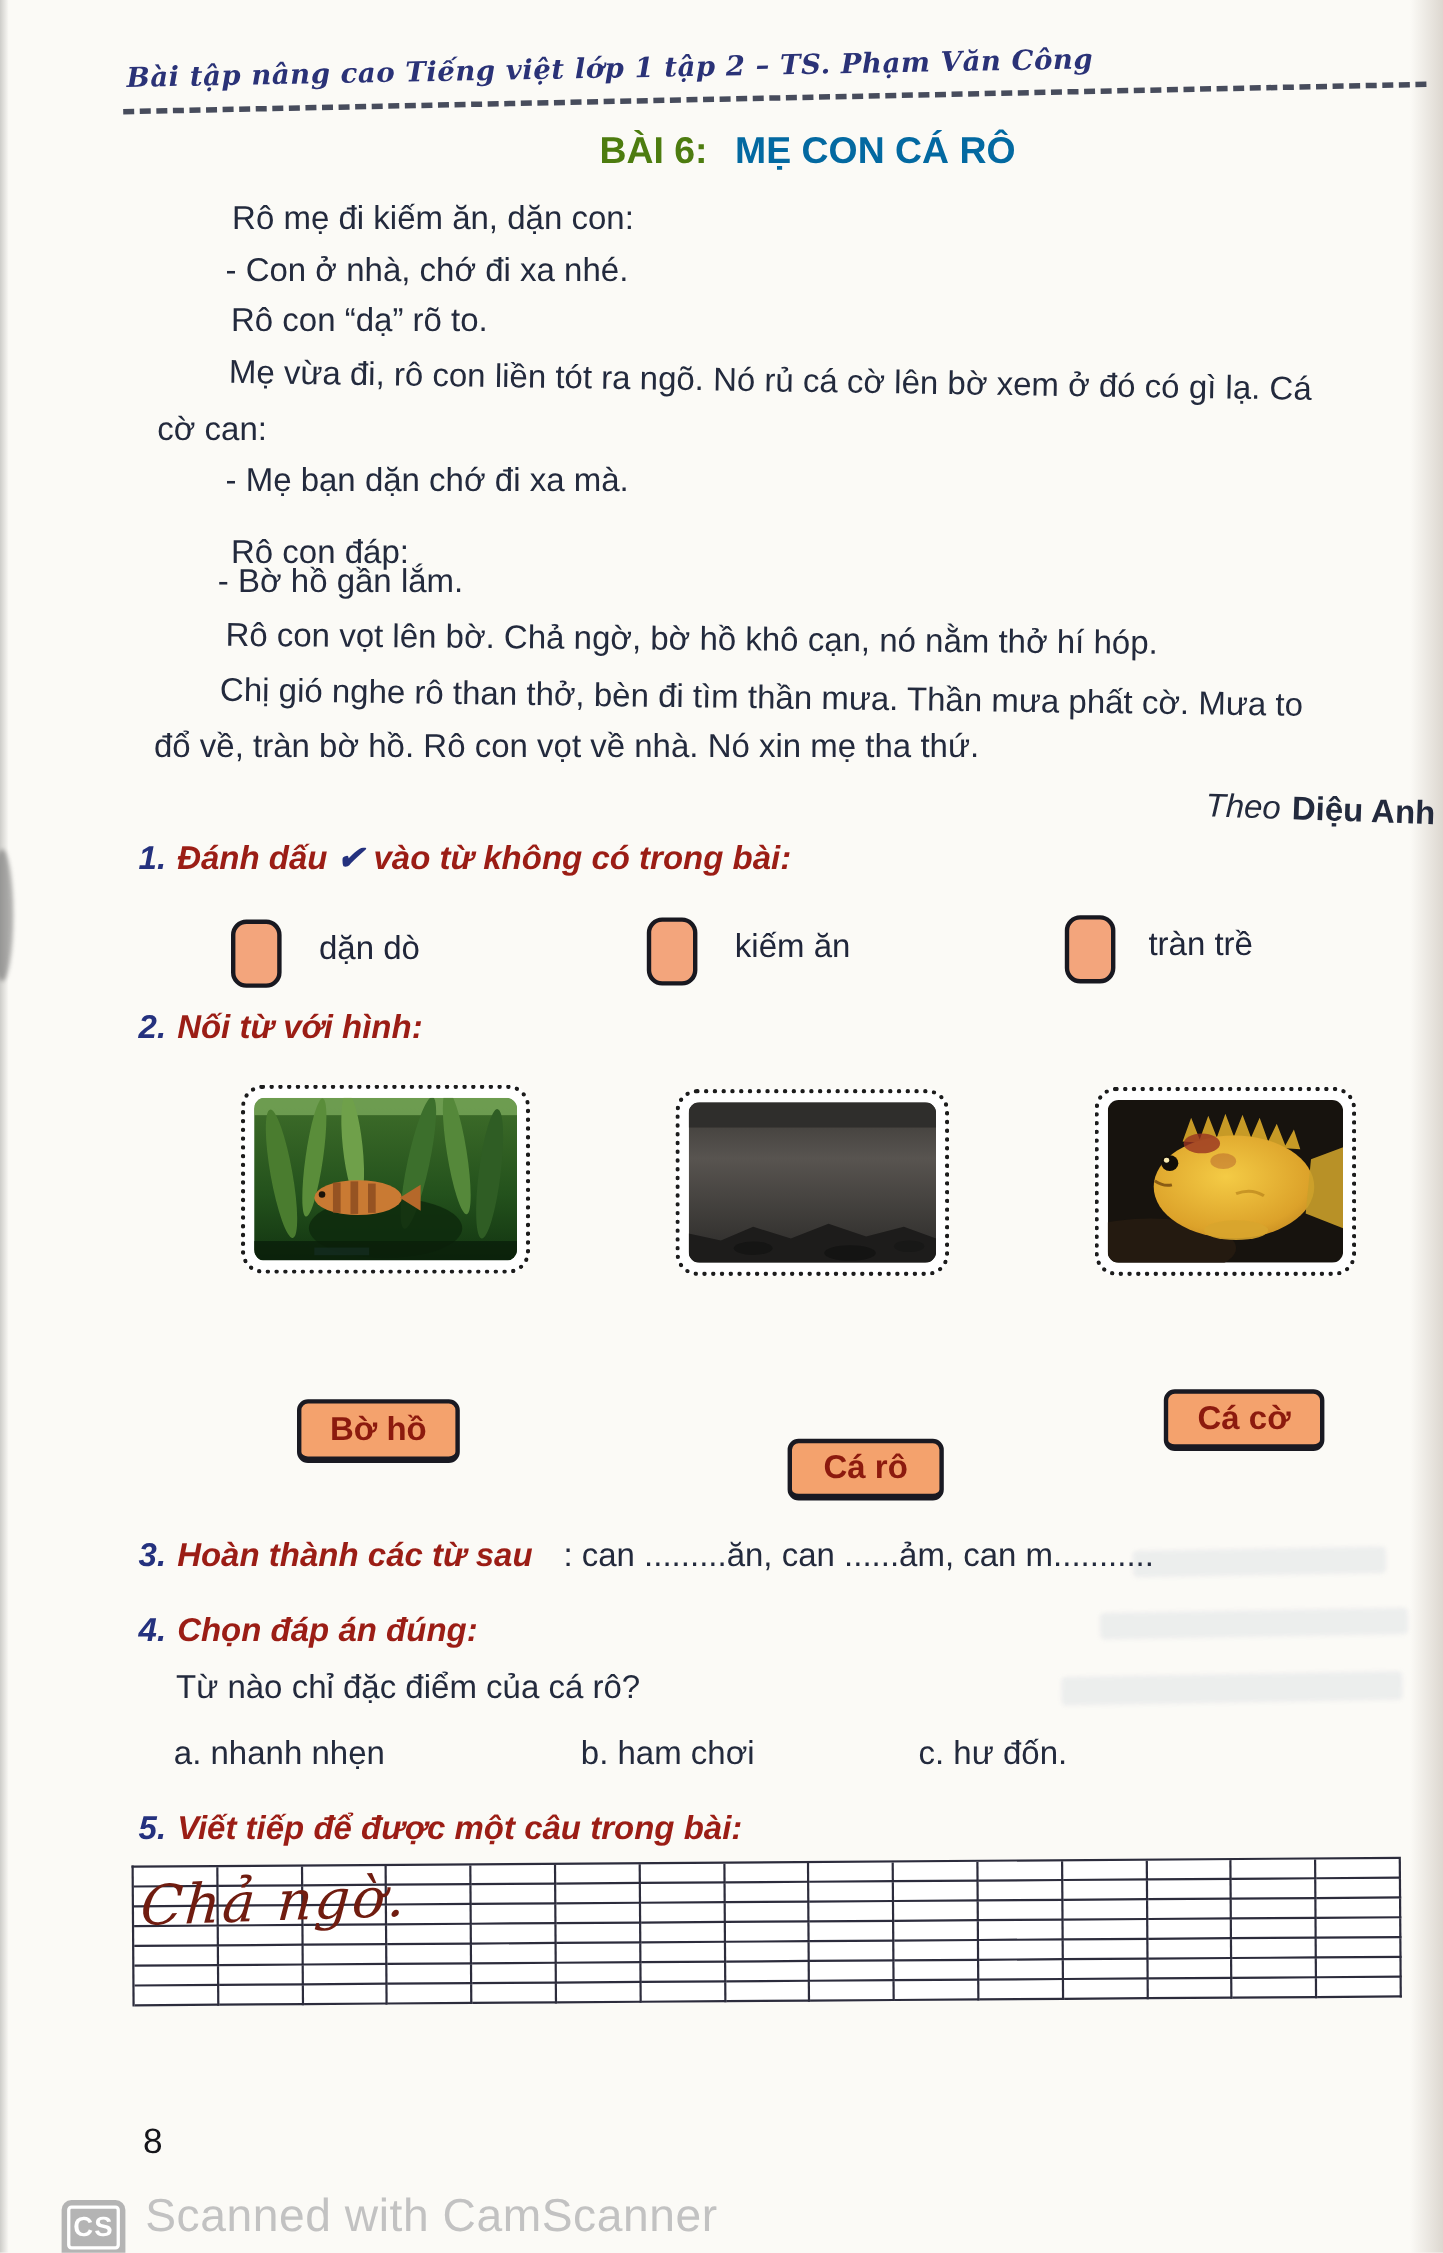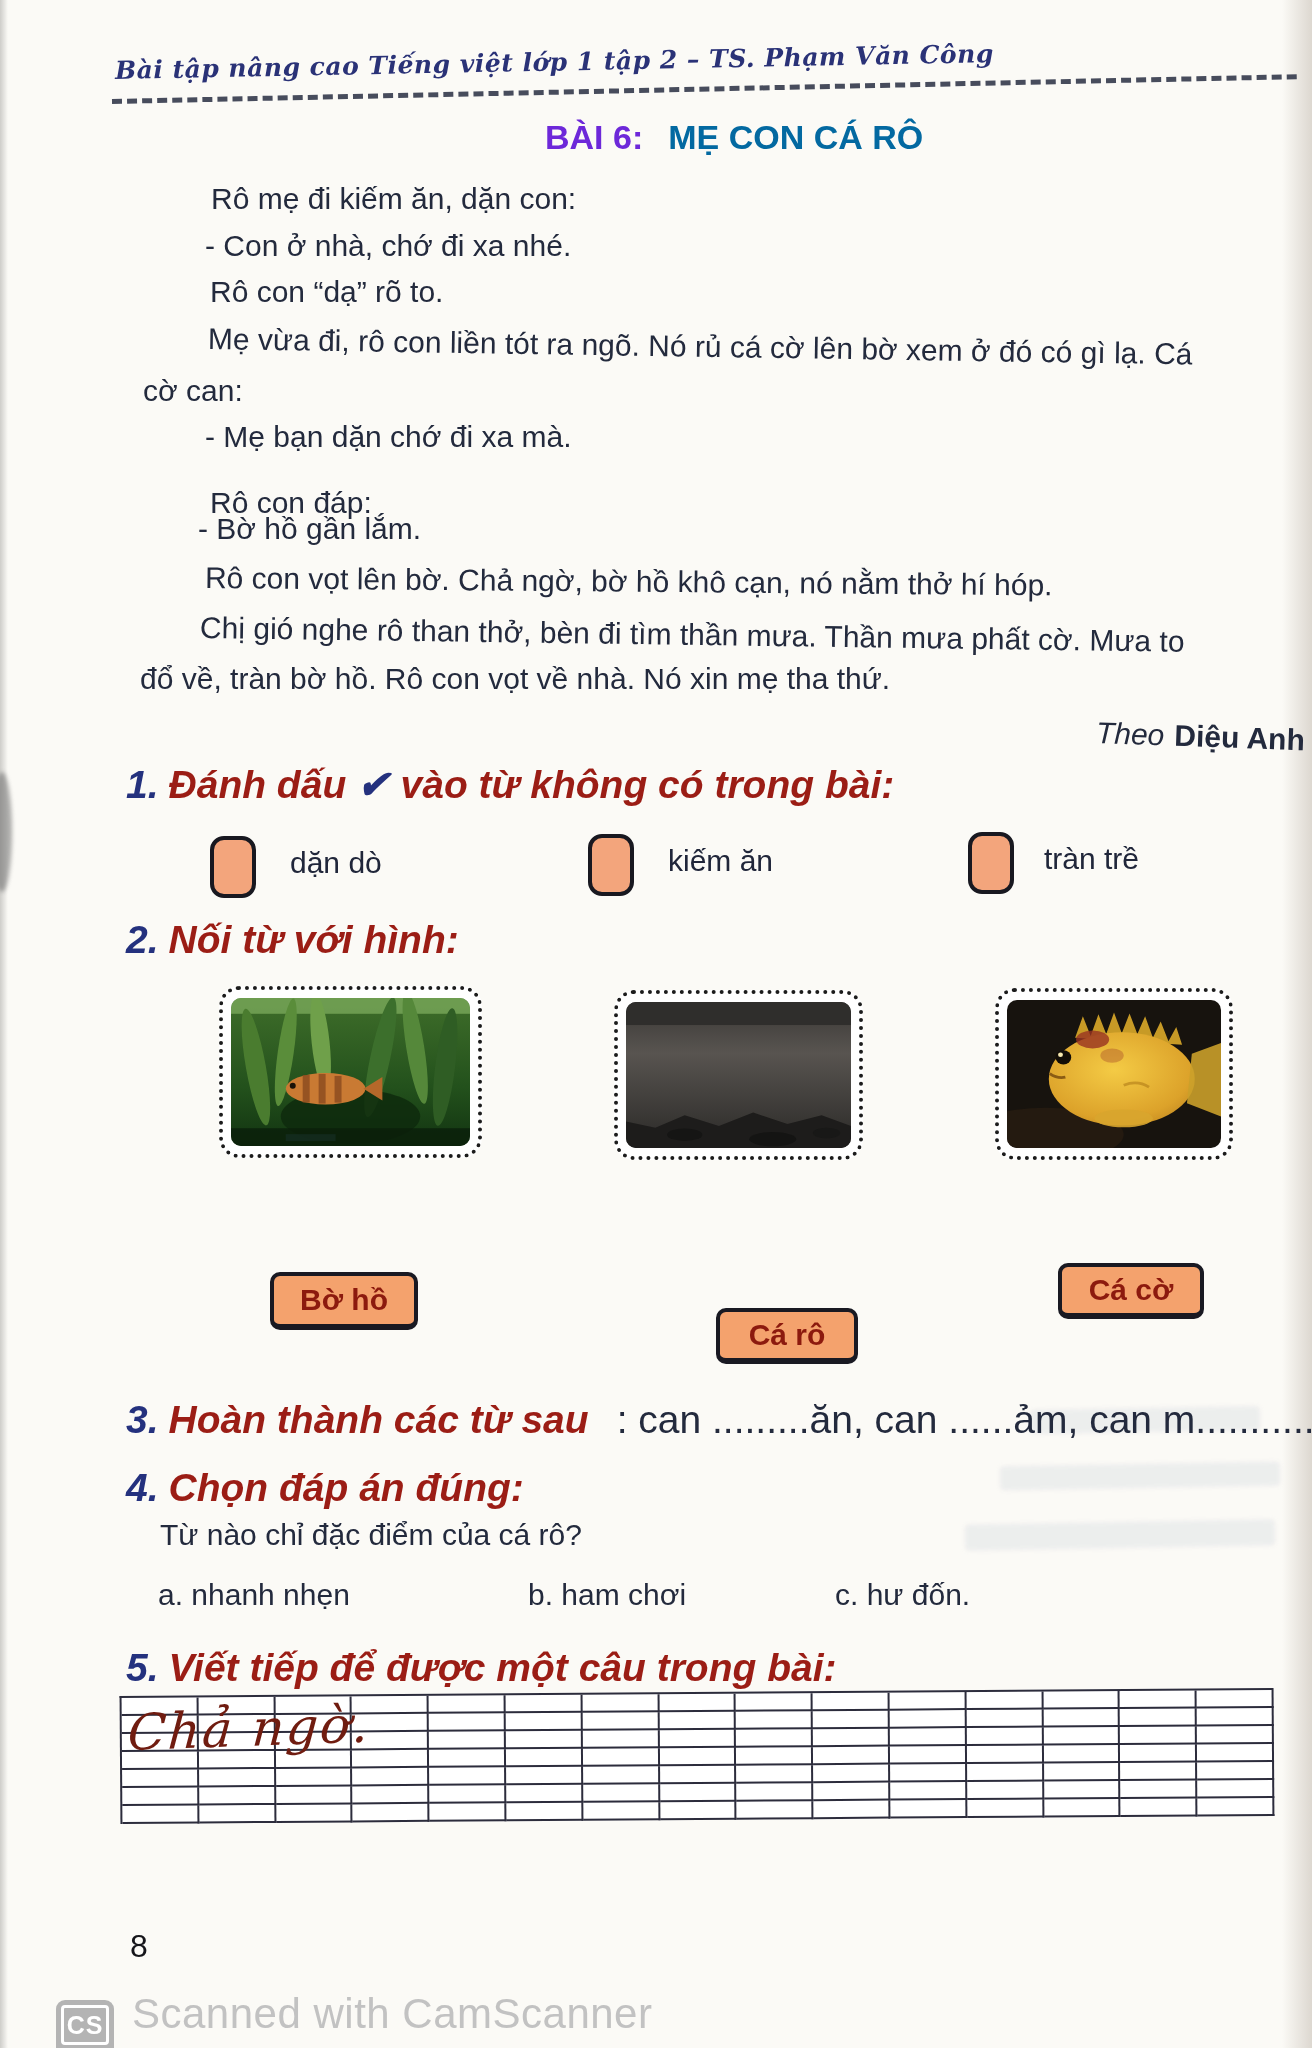--- a/index.html
+++ b/index.html
@@ -25,41 +25,41 @@
     font-size:25px;color:#2a3277;letter-spacing:.5px;
     transform:rotate(-1.1deg);transform-origin:left center;
   }
   .header-underline{
     left:112px;top:99px;width:1185px;height:0;
     border-bottom:5px dashed #343a4c;
     transform:rotate(-1.2deg);transform-origin:left center;opacity:.9;
   }
   
   .lesson{left:545px;top:118px;font-size:34px;font-weight:bold;white-space:nowrap;}
-  .lesson .lbl{color:#6d28d9;}
+  .lesson .lbl{color:#4d7c0f;}
   .lesson .ttl{color:#0369a1;margin-left:25px;}
   
   .pline{font-size:30px;white-space:nowrap;color:#232a3d;transform-origin:left center;}
   .l0{left:211px;top:182px;}
   .l1{left:205px;top:229px;}
   .l2{left:210px;top:275px;}
   .l3{left:208px;top:322px;transform:rotate(.9deg);}
   .l4{left:143px;top:374px;}
   .l5{left:205px;top:420px;}
   .l6{left:210px;top:486px;}
   .l7{left:198px;top:512px;}
   .l8{left:205px;top:561px;transform:rotate(.5deg);}
   .l9{left:200px;top:611px;transform:rotate(.8deg);}
   .l10{left:140px;top:662px;}
   .attribution{left:1096px;top:716px;font-size:30px;white-space:nowrap;
     transform:rotate(2deg);transform-origin:left center;}
   .attribution .pre{font-style:italic;}
   .attribution .auth{font-weight:bold;margin-left:10px;}
   
-  .exhead{font-size:39px;font-style:italic;font-weight:bold;white-space:nowrap;text-align:center;}
+  .exhead{font-size:30px;font-style:italic;font-weight:bold;white-space:nowrap;text-align:center;}
   .exhead .num{color:#24317e;margin-right:10px;}
   .exhead .red{color:#9b1d15;}
   .exhead .navy{color:#24317e;}
   .exhead .black{color:#232a3d;font-style:normal;font-weight:normal;margin-left:28px;}
   .ex1{left:126px;top:762px;}
   .ex2{left:126px;top:918px;}
   .ex3{left:126px;top:1398px;}
   .ex4{left:126px;top:1466px;}
   .ex5{left:126px;top:1646px;}
   

